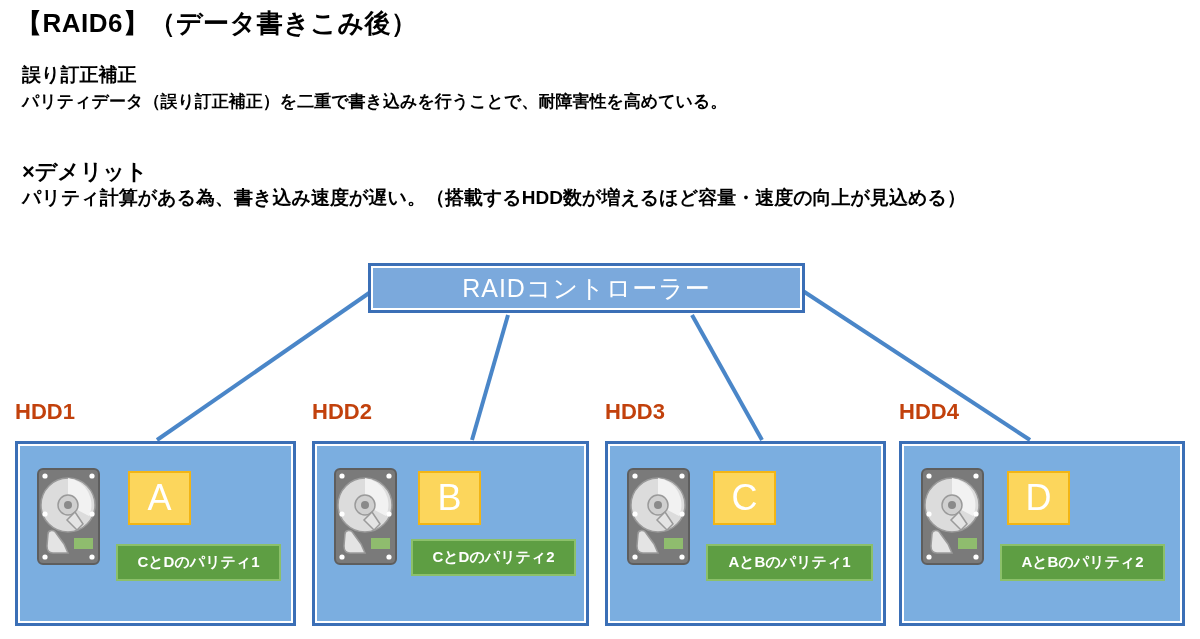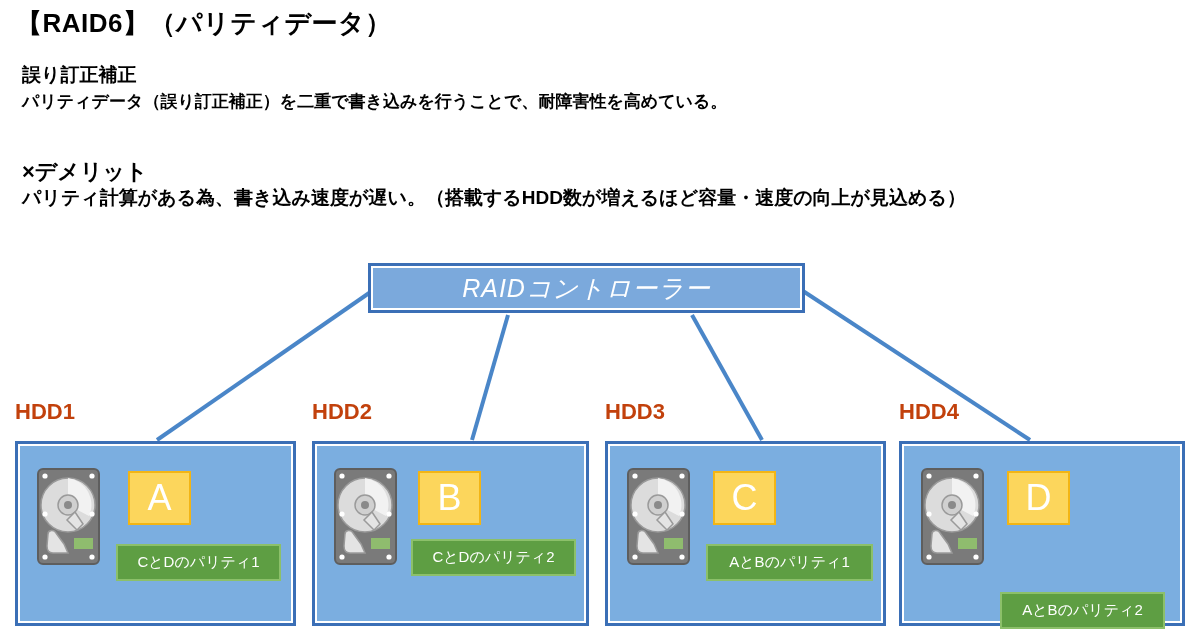--- a/index.html
+++ b/index.html
@@ -95,21 +95,20 @@
     display: flex;
     align-items: center;
     justify-content: center;
   }
   .controller-label {
     color: #ffffff;
     font-size: 25px;
     font-weight: normal;
     letter-spacing: 1px;
     white-space: nowrap;
-    font-style: italic;
   }
 
   
   .hdd-label {
     position: absolute;
     font-size: 22px;
     font-weight: bold;
     color: #c2410c;
     white-space: nowrap;
   }
@@ -152,30 +151,30 @@
   .parity-block {
     position: absolute;
     box-sizing: border-box;
     background: #5E9E43;
     border: 2px solid #8CC06A;
     display: flex;
     align-items: center;
     justify-content: center;
     color: #ffffff;
     font-size: 15px;
-    font-weight: normal;
+    font-weight: bold;
     white-space: nowrap;
   }
 </style>
 </head>
 <body>
 
 <div id="canvas">
 
-  <div class="title">【RAID6】（パリティデータ）</div>
+  <div class="title">【RAID6】（データ書きこみ後）</div>
 
   <div class="merit-head">誤り訂正補正</div>
   <div class="merit-body">パリティデータ（誤り訂正補正）を二重で書き込みを行うことで、耐障害性を高めている。</div>
 
   <div class="demerit-head">×デメリット</div>
   <div class="demerit-body1">パリティ計算がある為、書き込み速度が遅い。（搭載するHDD数が増えるほど容量・速度の向上が見込める）</div>
 
   <svg id="wires" viewBox="0 0 1200 639">
     <line x1="372" y1="291" x2="157" y2="440" stroke="#4A86C8" stroke-width="4"></line>
     <line x1="508" y1="315" x2="472" y2="440" stroke="#4A86C8" stroke-width="4"></line>
@@ -265,16 +264,16 @@
       <path d="M11 66 C11 62 17 61 19 65 L27 76 L31 85 L16 85 C12 85 10 82 10 78 Z" fill="#E4E4E4" stroke="#9A9A9A" stroke-width="1.5"></path>
       <rect x="37" y="70" width="19" height="11" fill="#8FBC6E"></rect>
       <circle cx="8" cy="8" r="2.6" fill="#FFFFFF"></circle>
       <circle cx="55" cy="8" r="2.6" fill="#FFFFFF"></circle>
       <circle cx="8" cy="46" r="2.6" fill="#FFFFFF"></circle>
       <circle cx="55" cy="46" r="2.6" fill="#FFFFFF"></circle>
       <circle cx="8" cy="89" r="2.6" fill="#FFFFFF"></circle>
       <circle cx="55" cy="89" r="2.6" fill="#FFFFFF"></circle>
     </svg>
     <div class="data-block" style="left:105px; top:27px; width:63px; height:54px;">D</div>
-    <div class="parity-block" style="left:98px; top:100px; width:165px; height:37px;margin-top:48px;">AとBのパリティ2</div>
+    <div class="parity-block" style="left:98px; top:100px; width:165px; height:37px;">AとBのパリティ2</div>
   </div>
 
 </div>
 
 </body></html>

